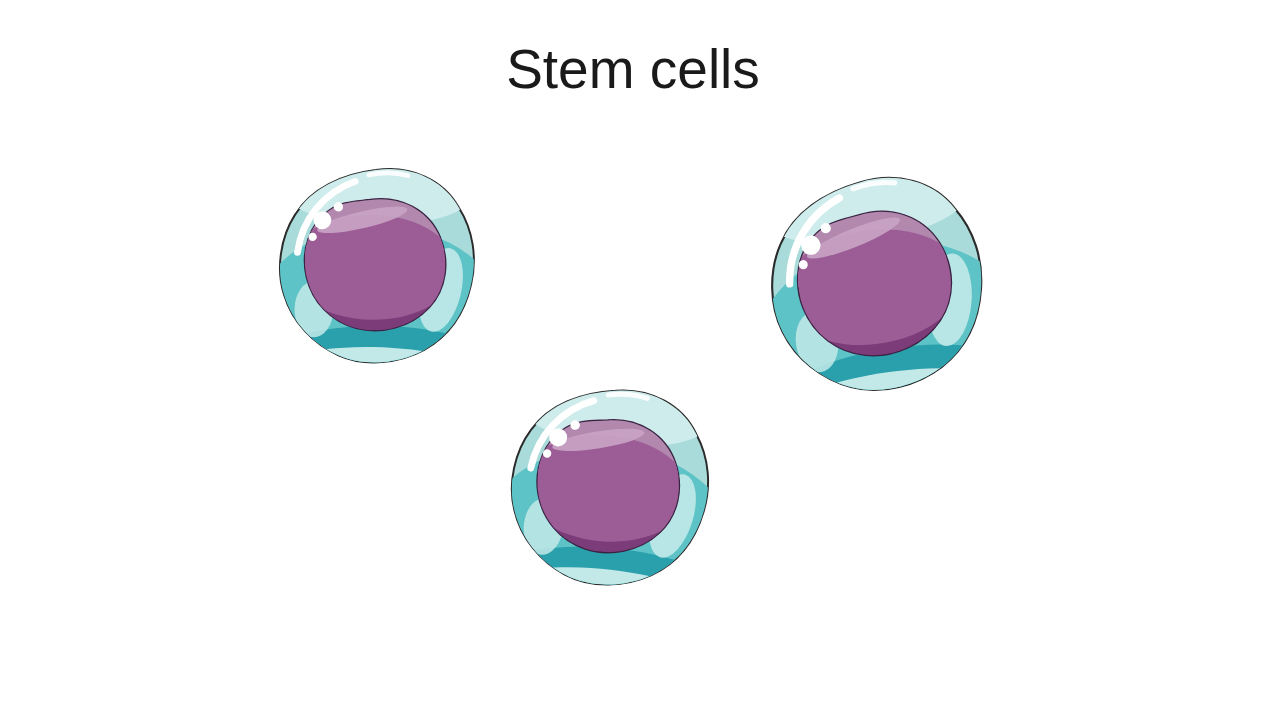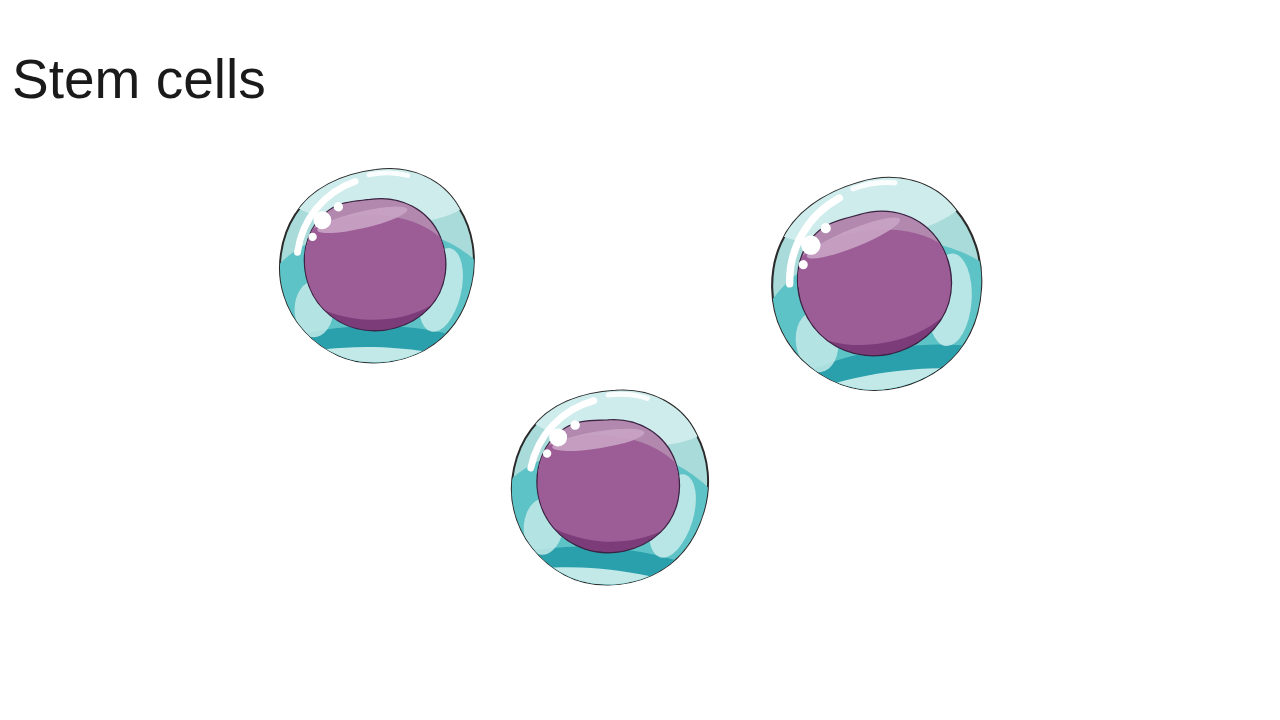--- a/index.html
+++ b/index.html
@@ -14,22 +14,22 @@
     position: relative;
     width: 1280px;
     height: 720px;
     background: #ffffff;
   }
   .slide-title {
     position: absolute;
     top: 36px;
     left: 0;
     width: 1262px;
-    margin: 12px;
-    text-align: left;
+    margin: 2px;
+    text-align: center;
     font-size: 55px;
     font-weight: 400;
     letter-spacing: 0px;
     color: #1a1a1a;
     line-height: 1.15;
   }
   .cell {
     position: absolute;
   }
   .cell svg {

